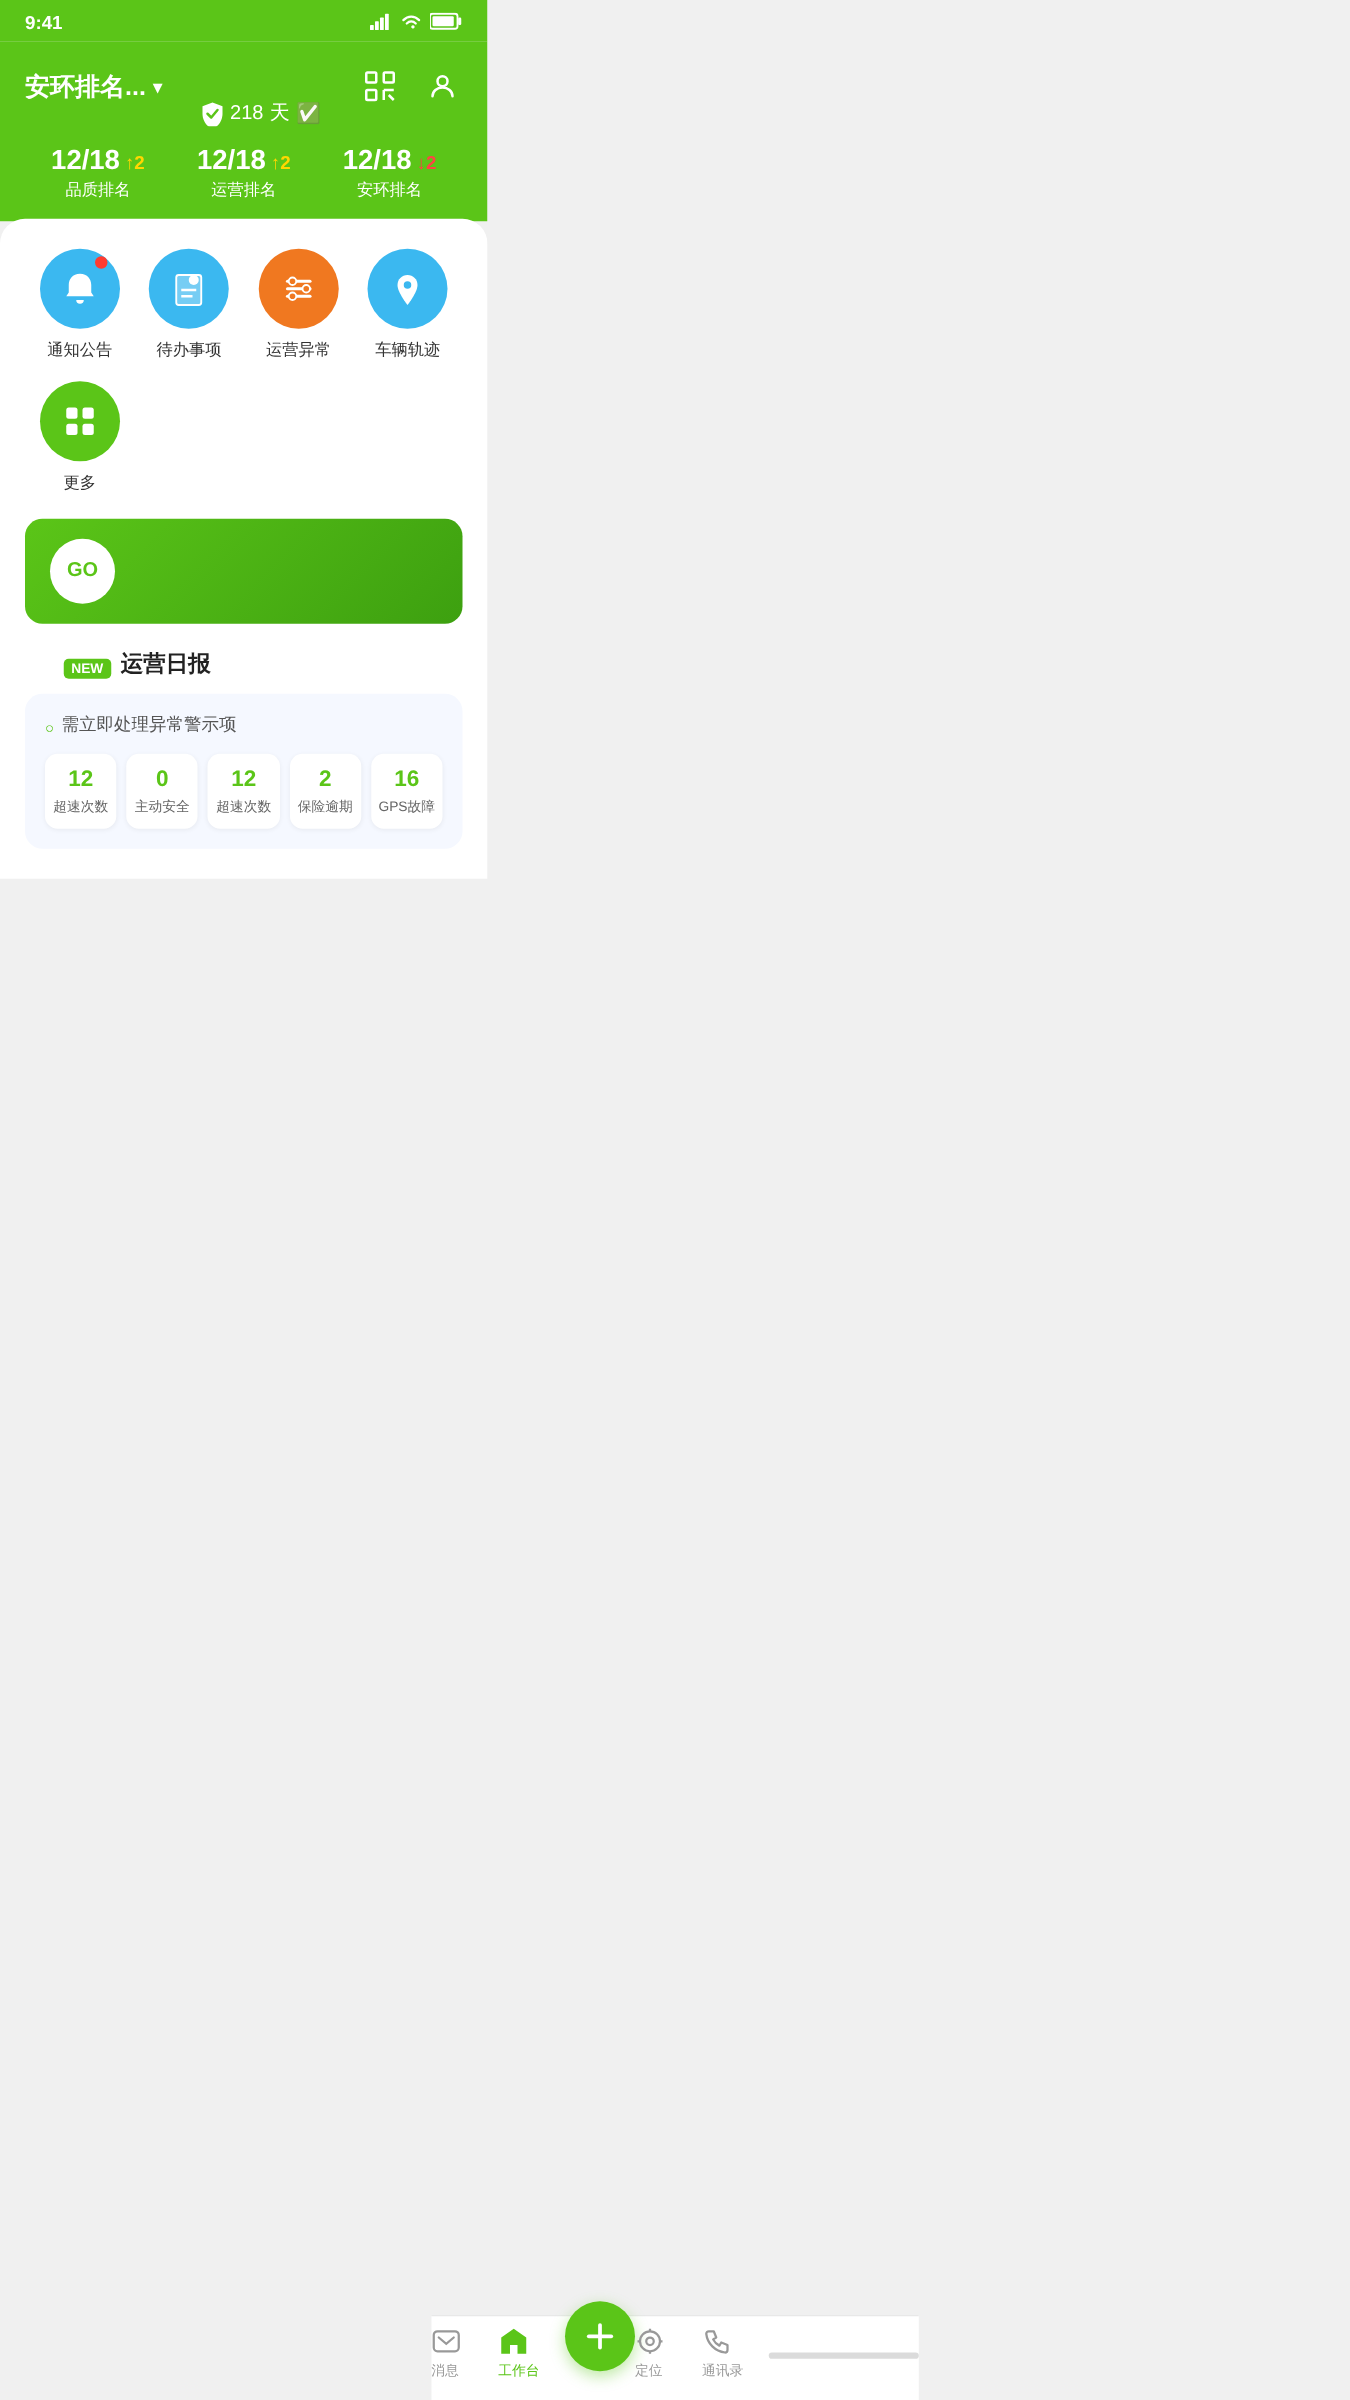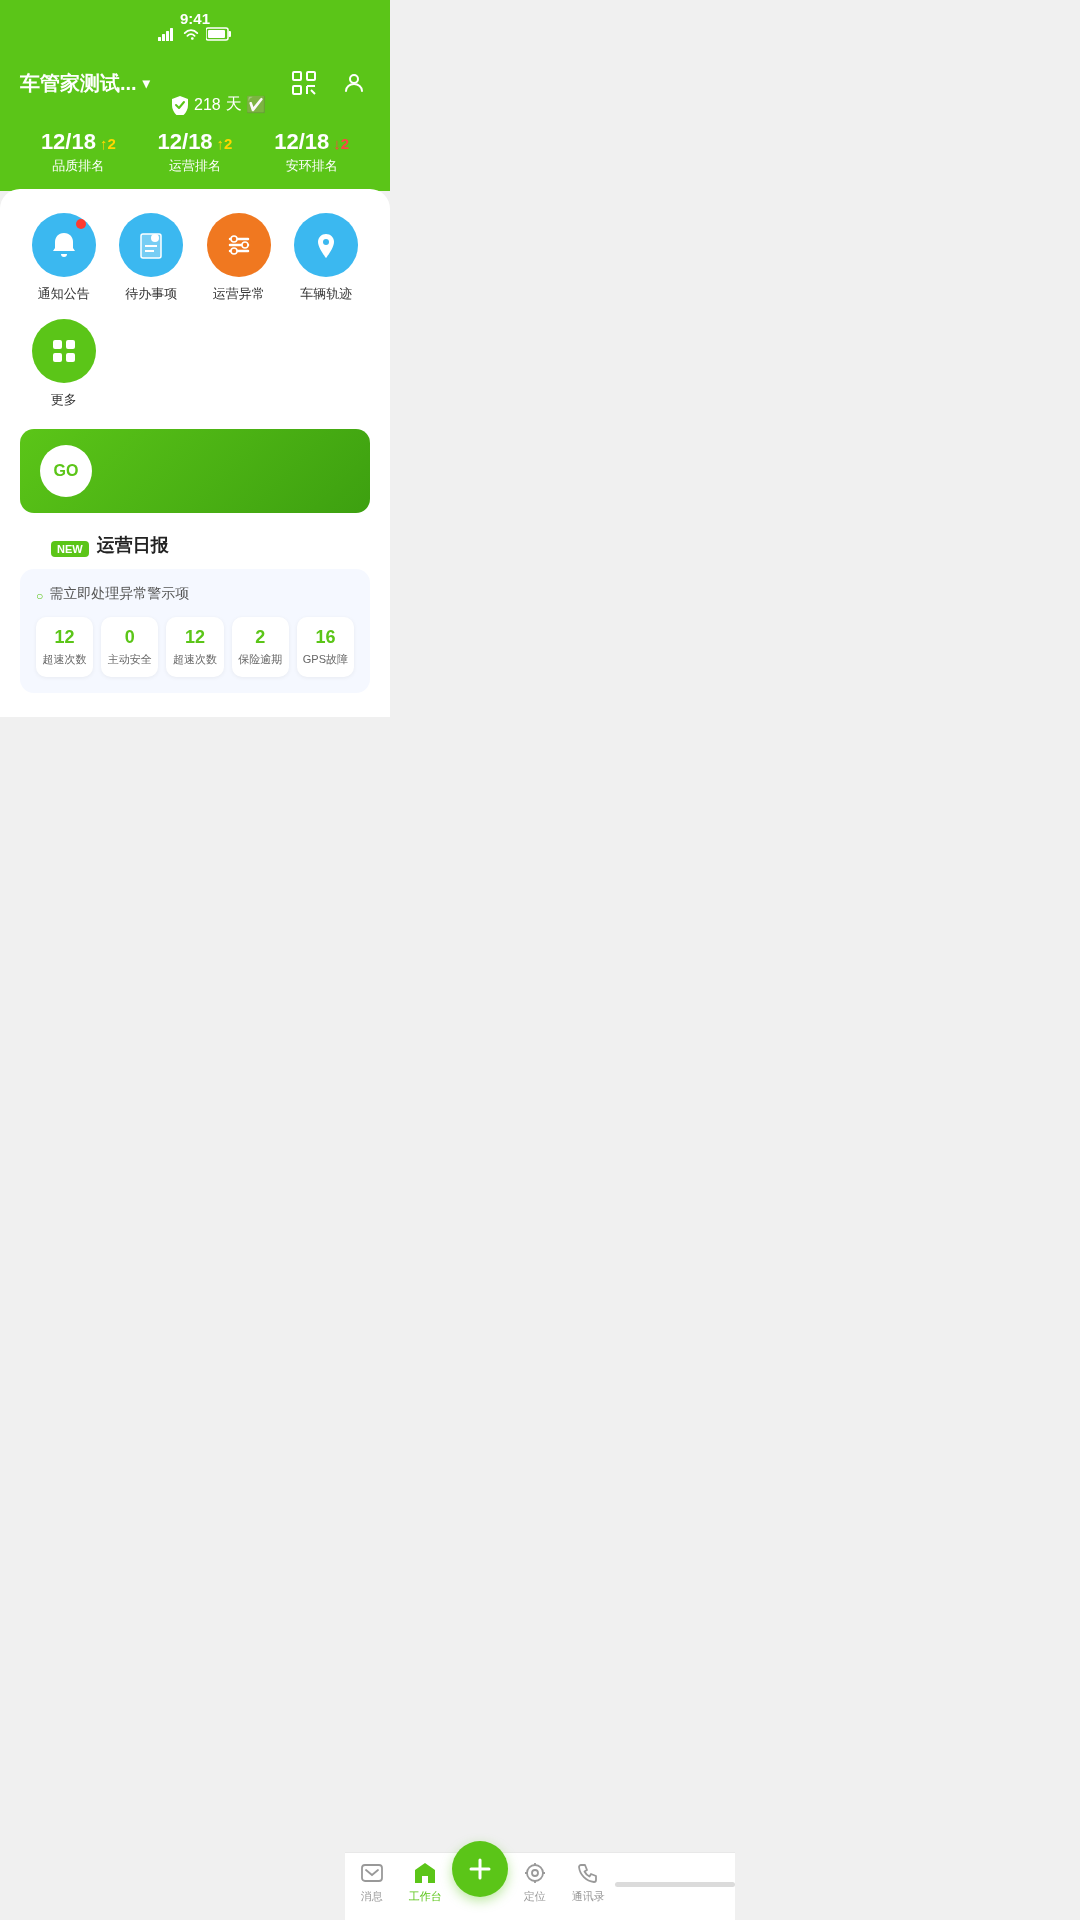--- a/index.html
+++ b/index.html
@@ -11,26 +11,25 @@
       background: #f0f0f0;
       position: relative;
       overflow-x: hidden;
     }
 
     
     .status-bar {
       background: #5bc518;
       display: flex;
       justify-content: space-between;
-      align-items: center;
+      align-items: flex-start;
       padding: 10px 20px 6px;
       color: white;
       font-size: 15px;
       font-weight: 600;
-      flex-direction: column;
     }
     .status-right {
       display: flex;
       align-items: center;
       gap: 6px;
     }
 
     
     .header {
       background: #5bc518;
@@ -272,21 +271,20 @@
       border-top: 1px solid #e8e8e8;
       display: flex;
       align-items: center;
       justify-content: space-around;
       padding: 8px 0 16px;
       z-index: 100;
     }
     .nav-item {
       display: flex;
       flex-direction: column;
-      align-items: center;
       gap: 0;
       flex: 1;
       cursor: pointer;
       color: #999;
       font-size: 11px;
     }
     .nav-item.active {
       color: #5bc518;
     }
     .nav-icon {
@@ -352,21 +350,21 @@
         <rect x="0" y="1" width="22" height="12" rx="2" stroke="white" stroke-width="1.5" fill="none"></rect>
         <rect x="22.5" y="4" width="2.5" height="6" rx="1" fill="white"></rect>
         <rect x="2" y="3" width="17" height="8" rx="1" fill="white"></rect>
       </svg>
     </div>
   </div>
 
   <div class="header">
     <div class="header-top">
       <div class="header-title">
-        <span>车管家测试...</span>
+        <span>安环排名...</span>
         <span style="font-size:14px">▾</span>
       </div>
       <div class="header-badge">
         <svg width="18" height="20" viewBox="0 0 18 20" fill="white">
           <path d="M9 1L1 4v6c0 5.5 3.5 10.7 8 12 4.5-1.3 8-6.5 8-12V4L9 1z"></path>
           <polyline points="5,10 8,13 13,7" stroke="#5bc518" stroke-width="2" fill="none" stroke-linecap="round" stroke-linejoin="round"></polyline>
         </svg>
         <span>218</span>
         <span>天</span>
         <span style="font-size:16px">✅</span>

